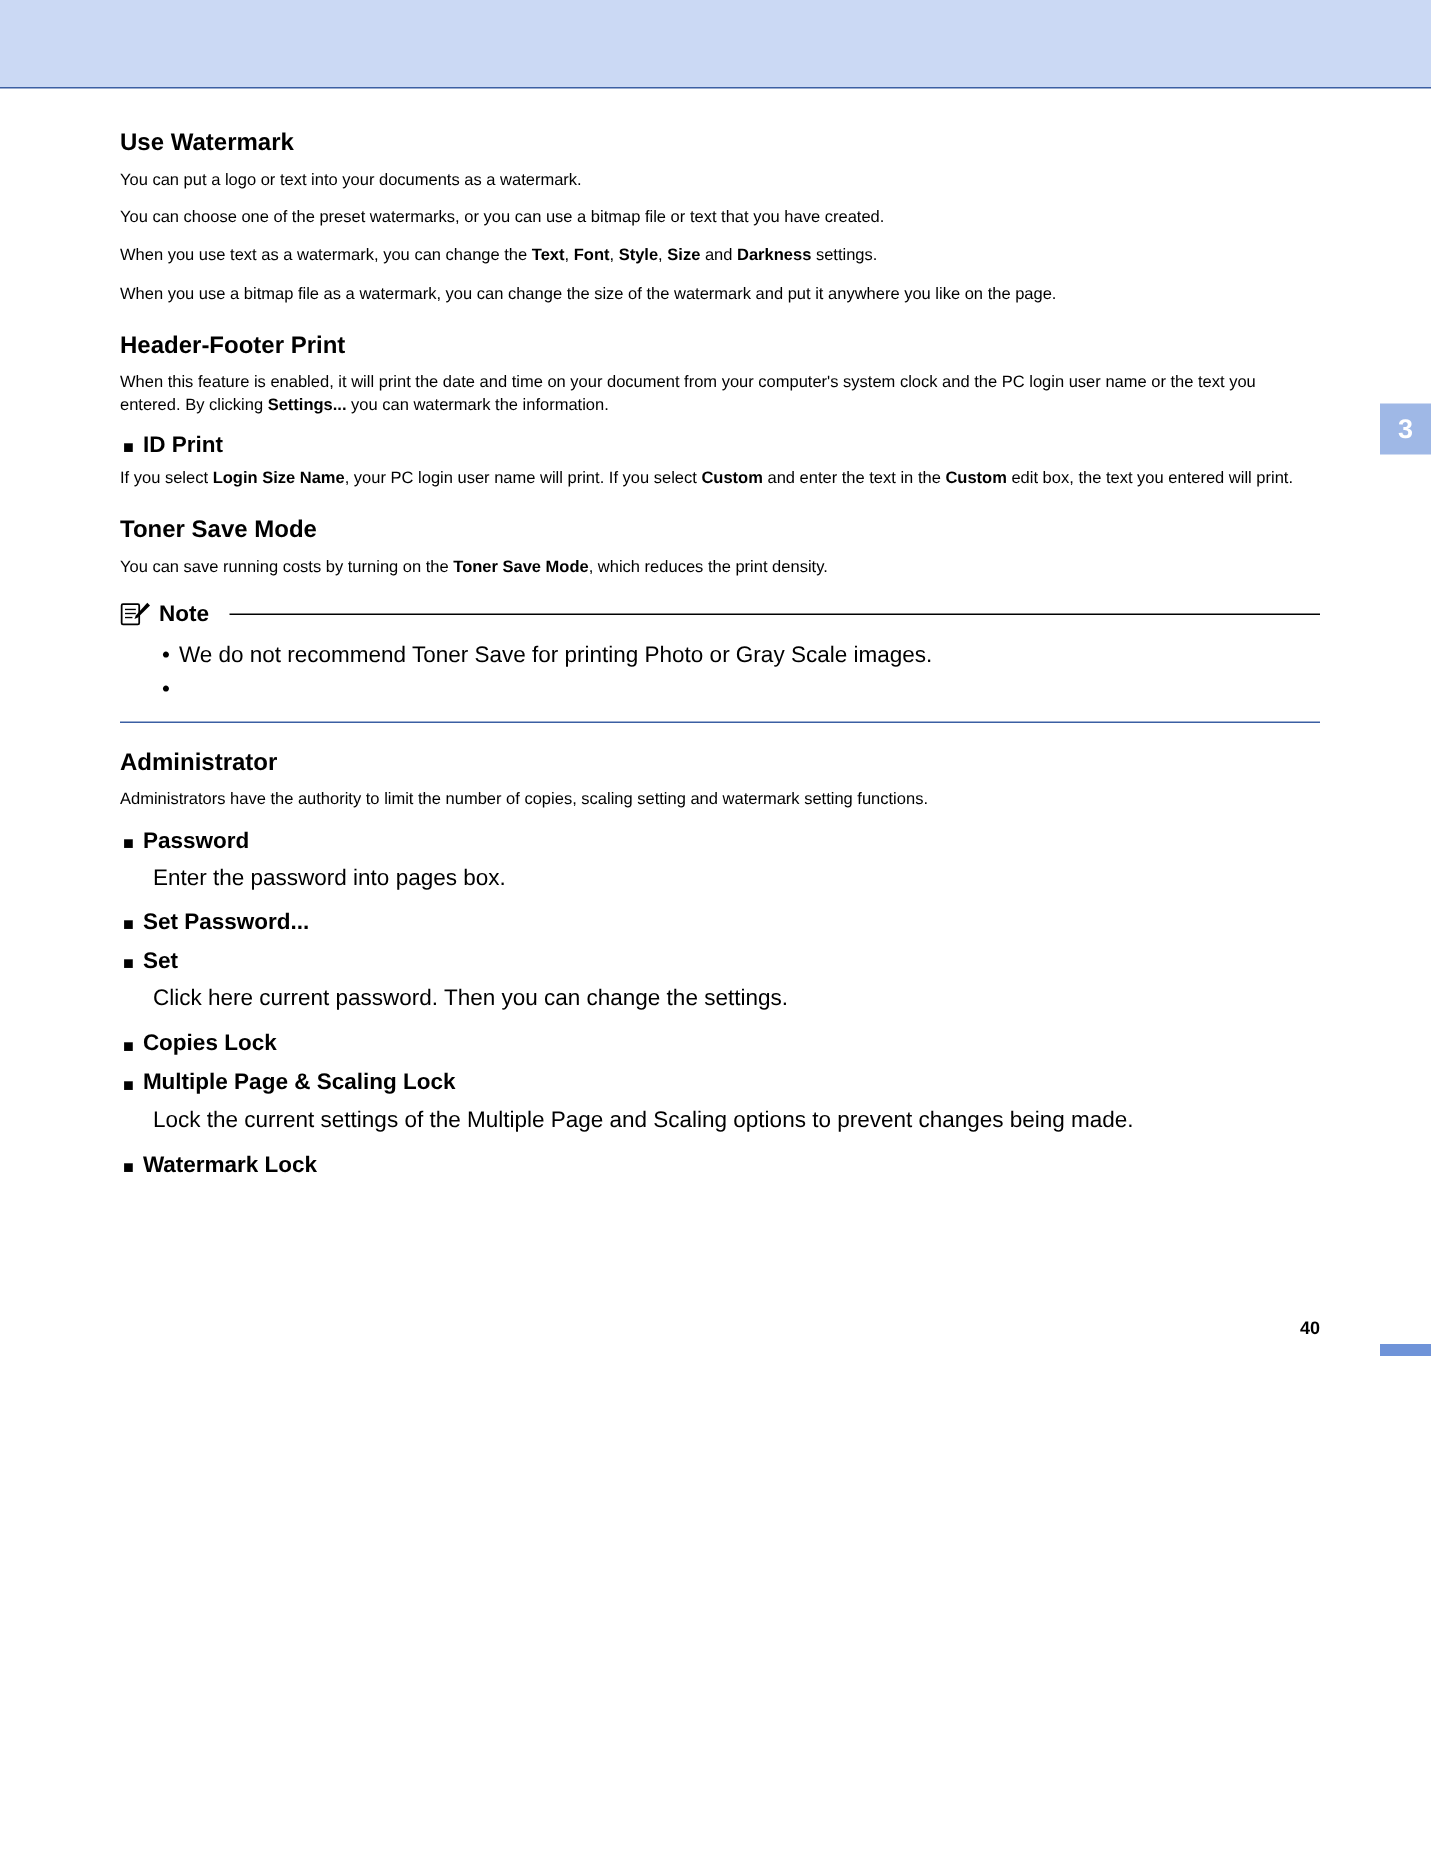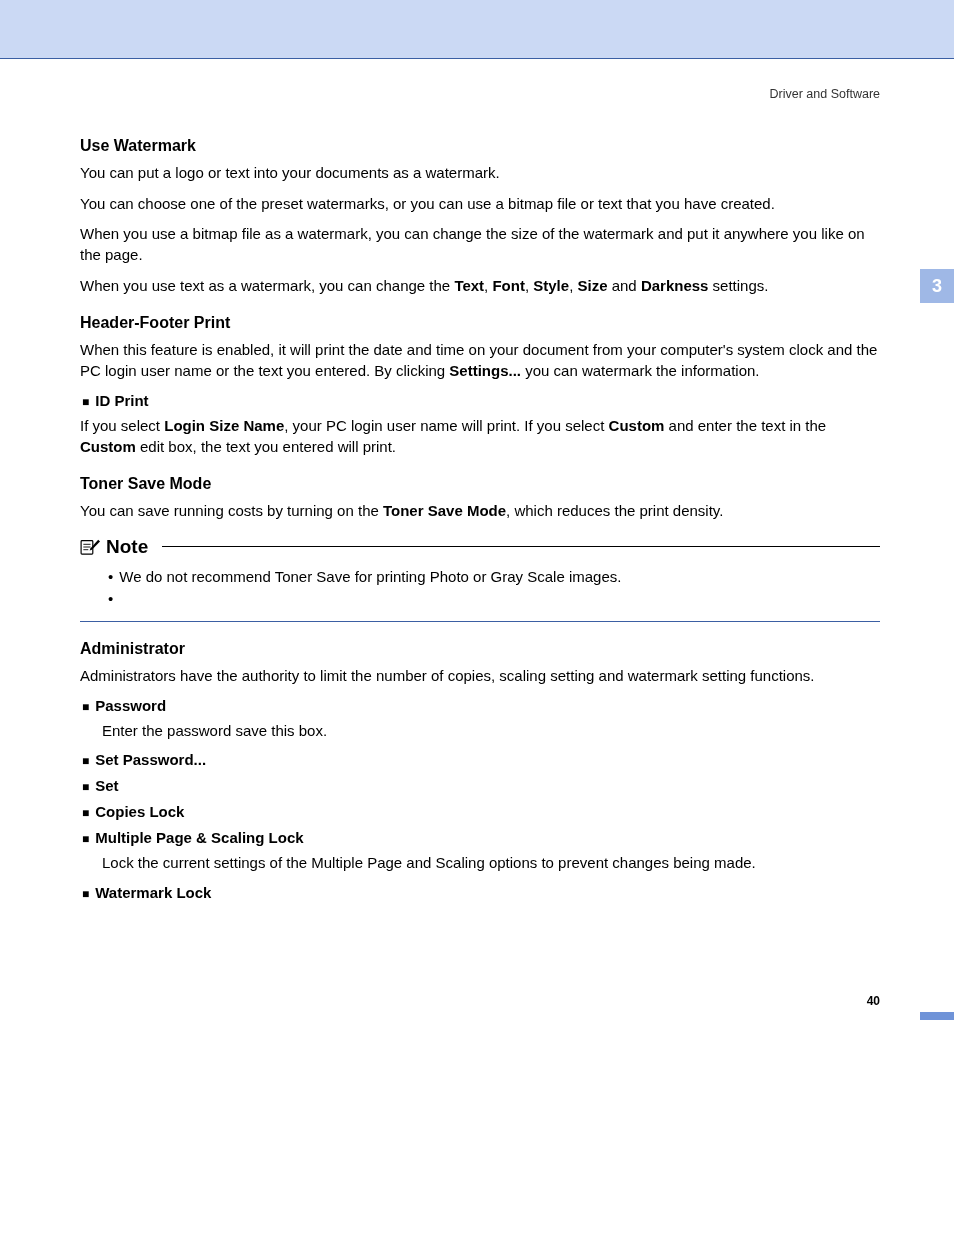--- a/index.html
+++ b/index.html
@@ -4,57 +4,56 @@
 <style>
   * { box-sizing: border-box; margin: 0; padding: 0; }
   html, body { width: 954px; background: #fff; font-family: Arial, Helvetica, sans-serif; color: #000; }
   .top-band { width: 100%; height: 58px; background: #cbd9f4; }
   .top-rule { width: 100%; height: 1px; background: #3b5fa3; }
   .page { position: relative; padding: 28px 74px 40px 80px; }
   .running-head { text-align: right; font-size: 12.5px; color: #333; margin-bottom: 36px; }
   .chapter-tab { position: absolute; top: 210px; right: 0; width: 34px; height: 34px; background: #9fb8e6; color: #fff; font-weight: bold; font-size: 18px; display: flex; align-items: center; justify-content: center; }
   h3.section { font-size: 16px; font-weight: bold; margin-top: 18px; margin-bottom: 8px; }
   h3.section.first { margin-top: 0; }
-  p.body { font-size: 15px; line-height: 1.38; margin-bottom: 10px; }
+  p.body { font-size: 11px; line-height: 1.38; margin-bottom: 10px; }
   .sq-item { display: flex; align-items: flex-start; margin-top: 6px; margin-bottom: 4px; }
   .sq { font-size: 12px; margin-right: 6px; line-height: 20px; padding-left: 2px; }
   .sq-title { font-size: 15px; font-weight: bold; }
   .sq-body { font-size: 15px; line-height: 1.38; margin: 4px 0 10px 22px; }
   .note-block { margin-top: 14px; margin-bottom: 12px; }
   .note-head { display: flex; align-items: center; }
   .note-icon { width: 22px; height: 18px; margin-right: 4px; display: flex; align-items: center; justify-content: center; }
-  .note-label { font-weight: bold; font-size: 19px; margin-right: 14px; }
+  .note-label { font-weight: bold; font-size: 15px; margin-right: 14px; }
   .note-rule { flex: 1; height: 1px; background: #000; }
   .note-list { margin: 8px 0 10px 28px; }
   .note-li { font-size: 15px; line-height: 1.5; display: flex; }
   .note-bullet { margin-right: 6px; }
   .note-end-rule { height: 1px; background: #3b5fa3; margin-top: 10px; }
   .page-num-wrap { position: relative; margin-top: 90px; }
   .page-num { position: absolute; right: 0; font-size: 12px; font-weight: bold; }
   .page-num-bar { position: absolute; right: -74px; top: 18px; width: 34px; height: 8px; background: #6f93d8; }
   b { font-weight: bold; }
 </style>
 </head>
 <body>
 
 <div class="top-band"></div>
 <div class="top-rule"></div>
 
 <div class="page">
 
-  <div class="running-head">Driver and Software</div>
   <div class="chapter-tab">3</div>
 
   <h3 class="section first">Use Watermark</h3>
   <p class="body">You can put a logo or text into your documents as a watermark.</p>
   <p class="body">You can choose one of the preset watermarks, or you can use a bitmap file or text that you have created.</p>
-  <p class="body">When you use a bitmap file as a watermark, you can change the size of the watermark and put it anywhere you like on the page.</p>
   <p class="body">
     <span>When you use text as a watermark, you can change the </span><b>Text</b><span>, </span><b>Font</b><span>, </span><b>Style</b><span>, </span><b>Size</b><span> and </span><b>Darkness</b><span> settings.</span>
   </p>
+  <p class="body">When you use a bitmap file as a watermark, you can change the size of the watermark and put it anywhere you like on the page.</p>
 
   <h3 class="section">Header-Footer Print</h3>
   <p class="body">
     <span>When this feature is enabled, it will print the date and time on your document from your computer's system clock and the PC login user name or the text you entered. By clicking </span><b>Settings...</b><span> you can watermark the information.</span>
   </p>
   <div class="sq-item">
     <span class="sq">■</span>
     <span class="sq-title">ID Print</span>
   </div>
   <p class="body">
@@ -92,31 +91,32 @@
     <div class="note-end-rule"></div>
   </div>
 
   <h3 class="section">Administrator</h3>
   <p class="body">Administrators have the authority to limit the number of copies, scaling setting and watermark setting functions.</p>
 
   <div class="sq-item">
     <span class="sq">■</span>
     <span class="sq-title">Password</span>
   </div>
-  <p class="sq-body">Enter the password save this box.</p>
+  <p class="sq-body">Enter the password into pages box.</p>
 
   <div class="sq-item">
     <span class="sq">■</span>
     <span class="sq-title">Set Password...</span>
   </div>
 
   <div class="sq-item">
     <span class="sq">■</span>
     <span class="sq-title">Set</span>
   </div>
+  <p class="sq-body">Click here current password. Then you can change the settings.</p>
 
   <div class="sq-item">
     <span class="sq">■</span>
     <span class="sq-title">Copies Lock</span>
   </div>
 
   <div class="sq-item">
     <span class="sq">■</span>
     <span class="sq-title">Multiple Page &amp; Scaling Lock</span>
   </div>

